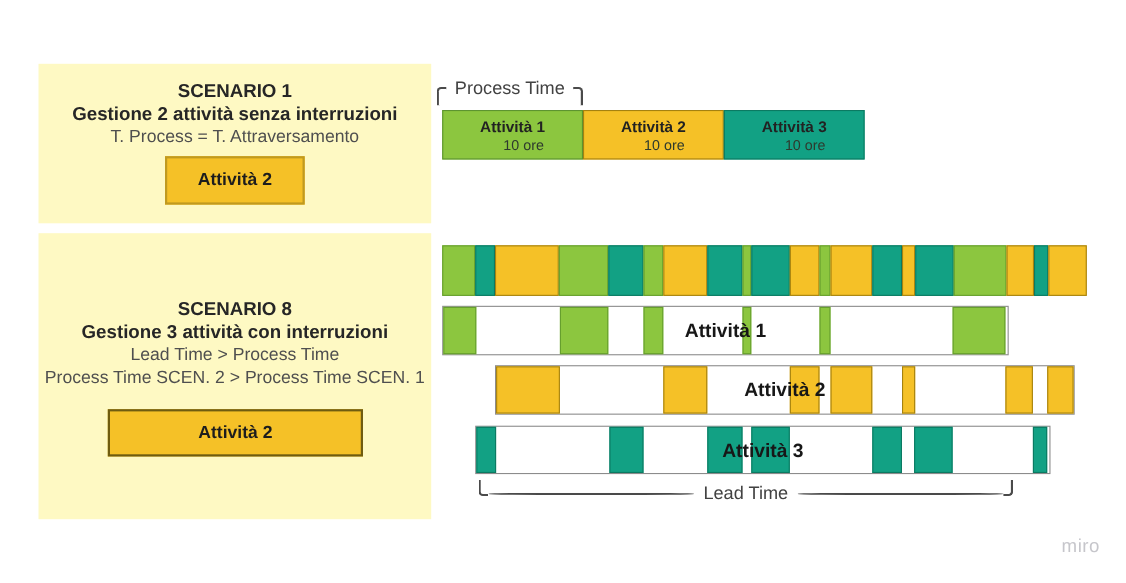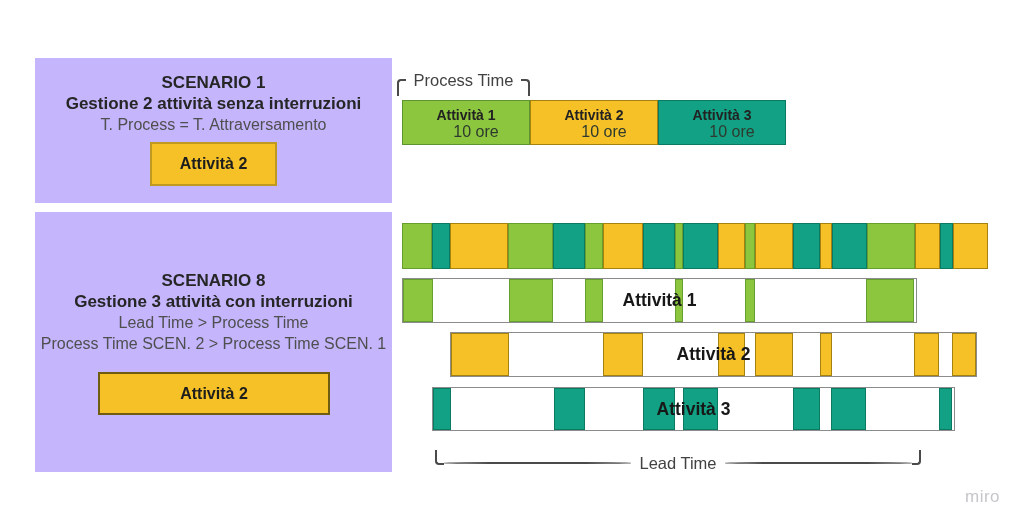--- a/index.html
+++ b/index.html
@@ -1,21 +1,21 @@
 <!DOCTYPE html>
 <html><head>
 <meta charset="utf-8">
 <style>
   html,body{margin:0;padding:0;background:#fff;}
   .canvas{
     position:relative;width:1024px;height:530px;background:#ffffff;overflow:hidden;
     font-family:"Liberation Sans","DejaVu Sans",sans-serif;color:#2b2b2b;
   }
   
-  .panel{position:absolute;background:#c4b5fd;}
+  .panel{position:absolute;background:#fef9c3;}
   .panel-text{text-align:center;}
   .t-bold{font-size:17px;font-weight:bold;color:#262626;line-height:21px;}
   .t-note{font-size:16px;color:#4f4f4f;line-height:21px;}
   .act-box{
     position:absolute;background:#f5c127;border:2px solid #c09a20;
     display:flex;align-items:center;justify-content:center;
     font-size:16px;font-weight:bold;color:#1d1d1d;box-sizing:border-box;
   }
   .cellbar{display:flex;padding:0;}
   .cellbar .cell{border-right:1.5px solid #6f5c10;}
@@ -33,21 +33,21 @@
   .phook.r{border-right:2px solid #4a4a4a;border-top-right-radius:4px;}
   .lline{border-bottom:2px solid #4a4a4a;height:0;margin-top:10px;border-radius:40%;}
   .lhook{width:9px;height:15px;margin-top:-2px;border-bottom:2px solid #4a4a4a;box-sizing:border-box;}
   .lhook.l{border-left:2px solid #4a4a4a;border-bottom-left-radius:4px;}
   .lhook.r{border-right:2px solid #4a4a4a;border-bottom-right-radius:4px;}
   
   .pbar{position:absolute;display:flex;}
   .pseg{flex:1;display:flex;flex-direction:column;align-items:center;justify-content:center;
         border:1.5px solid;box-sizing:border-box;}
   .pseg-label{font-size:14px;font-weight:bold;color:#222;line-height:18px;}
-  .pseg-sub{font-size:16px;color:#2e3a2e;line-height:16px;margin-left:20px;}
+  .pseg-sub{font-size:13px;color:#2e3a2e;line-height:16px;margin-left:20px;}
   .fill-green{background:#8cc63f;border-color:#5d9430;}
   .fill-yellow{background:#f5c127;border-color:#a5810f;}
   .fill-teal{background:#12a184;border-color:#0b7a62;}
   .redbox{
     position:absolute;background:#e8492f;color:#ffffff;display:flex;align-items:center;
     justify-content:center;text-align:center;font-size:13px;font-weight:bold;line-height:1.55;
     padding:6px 12px;box-sizing:border-box;
   }
   
   .rowbar{position:absolute;background:#ffffff;border:1px solid #8c8c8c;box-sizing:border-box;}
@@ -168,21 +168,21 @@
     <div class="rowlabel">Attività 3</div>
   <div class="seg seg-teal" style="left: 0%; width: 3.44168%;"></div>
       <div class="seg seg-teal" style="left: 23.1358%; width: 6.11855%;"></div>
       <div class="seg seg-teal" style="left: 40.3442%; width: 6.11855%;"></div>
       <div class="seg seg-teal" style="left: 47.9924%; width: 6.69216%;"></div>
       <div class="seg seg-teal" style="left: 69.0249%; width: 5.16252%;"></div>
       <div class="seg seg-teal" style="left: 76.4818%; width: 6.69216%;"></div>
       <div class="seg seg-teal" style="left: 97.1319%; width: 2.48566%;"></div>
     </div>
 
-  <div class="bracket" style="left:435px;top:452px;width:486px;height:26px;justify-content:flex-end;">
+  <div class="bracket" style="left:435px;top:438px;width:486px;height:26px;justify-content:flex-end;">
     <div class="lhook l"></div>
     <div class="lline" style="flex:1;"></div>
     <span class="blabel">Lead Time</span>
     <div class="lline" style="flex:1;"></div>
     <div class="lhook r"></div>
   </div>
 
   <div class="watermark" style="left:965px;top:487px;">miro</div>
 
 </div>

